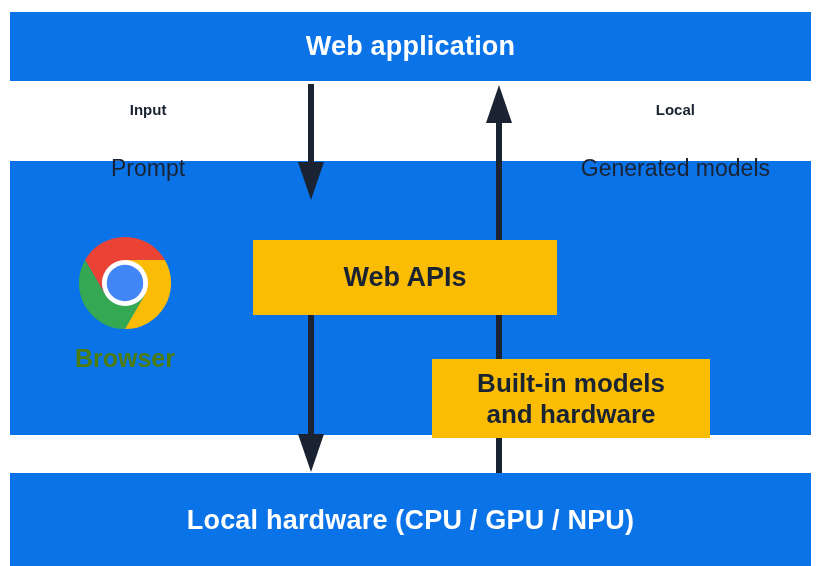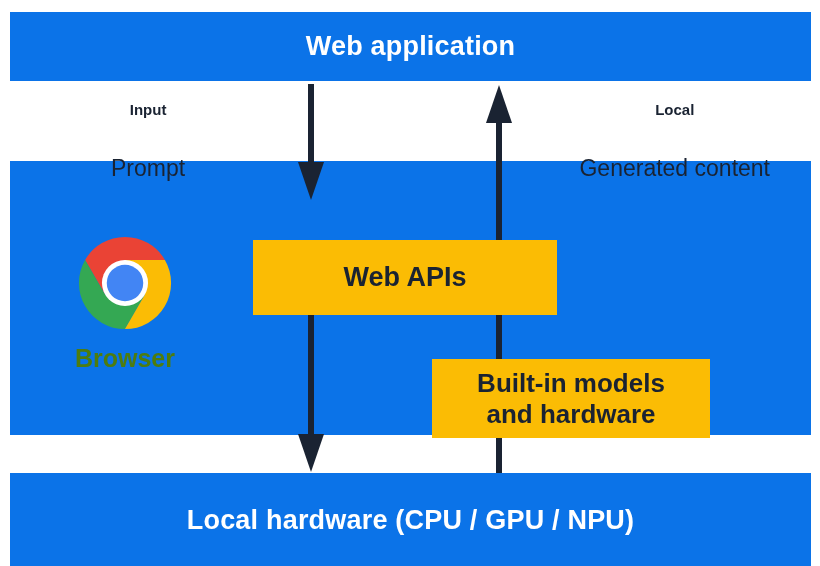--- a/index.html
+++ b/index.html
@@ -104,21 +104,21 @@
     <span>Web application</span>
   </div>
 
   <div class="io-label io-left">
     <span class="io-title">Input</span>
     <span class="io-value">Prompt</span>
   </div>
 
   <div class="io-label io-right">
     <span class="io-title">Local</span>
-    <span class="io-value">Generated content</span>
+    <span class="io-value">Generated models</span>
   </div>
 
   <div class="band"></div>
 
   <svg class="arrow" style="left:298px; top:84px;" width="26" height="116" viewBox="0 0 26 116">
     <rect class="arrow-fill" x="10" y="0" width="6" height="80"></rect>
     <polygon class="arrow-fill" points="0,78 26,78 13,116"></polygon>
   </svg>
 
   <svg class="arrow" style="left:298px; top:275px;" width="26" height="197" viewBox="0 0 26 197">

